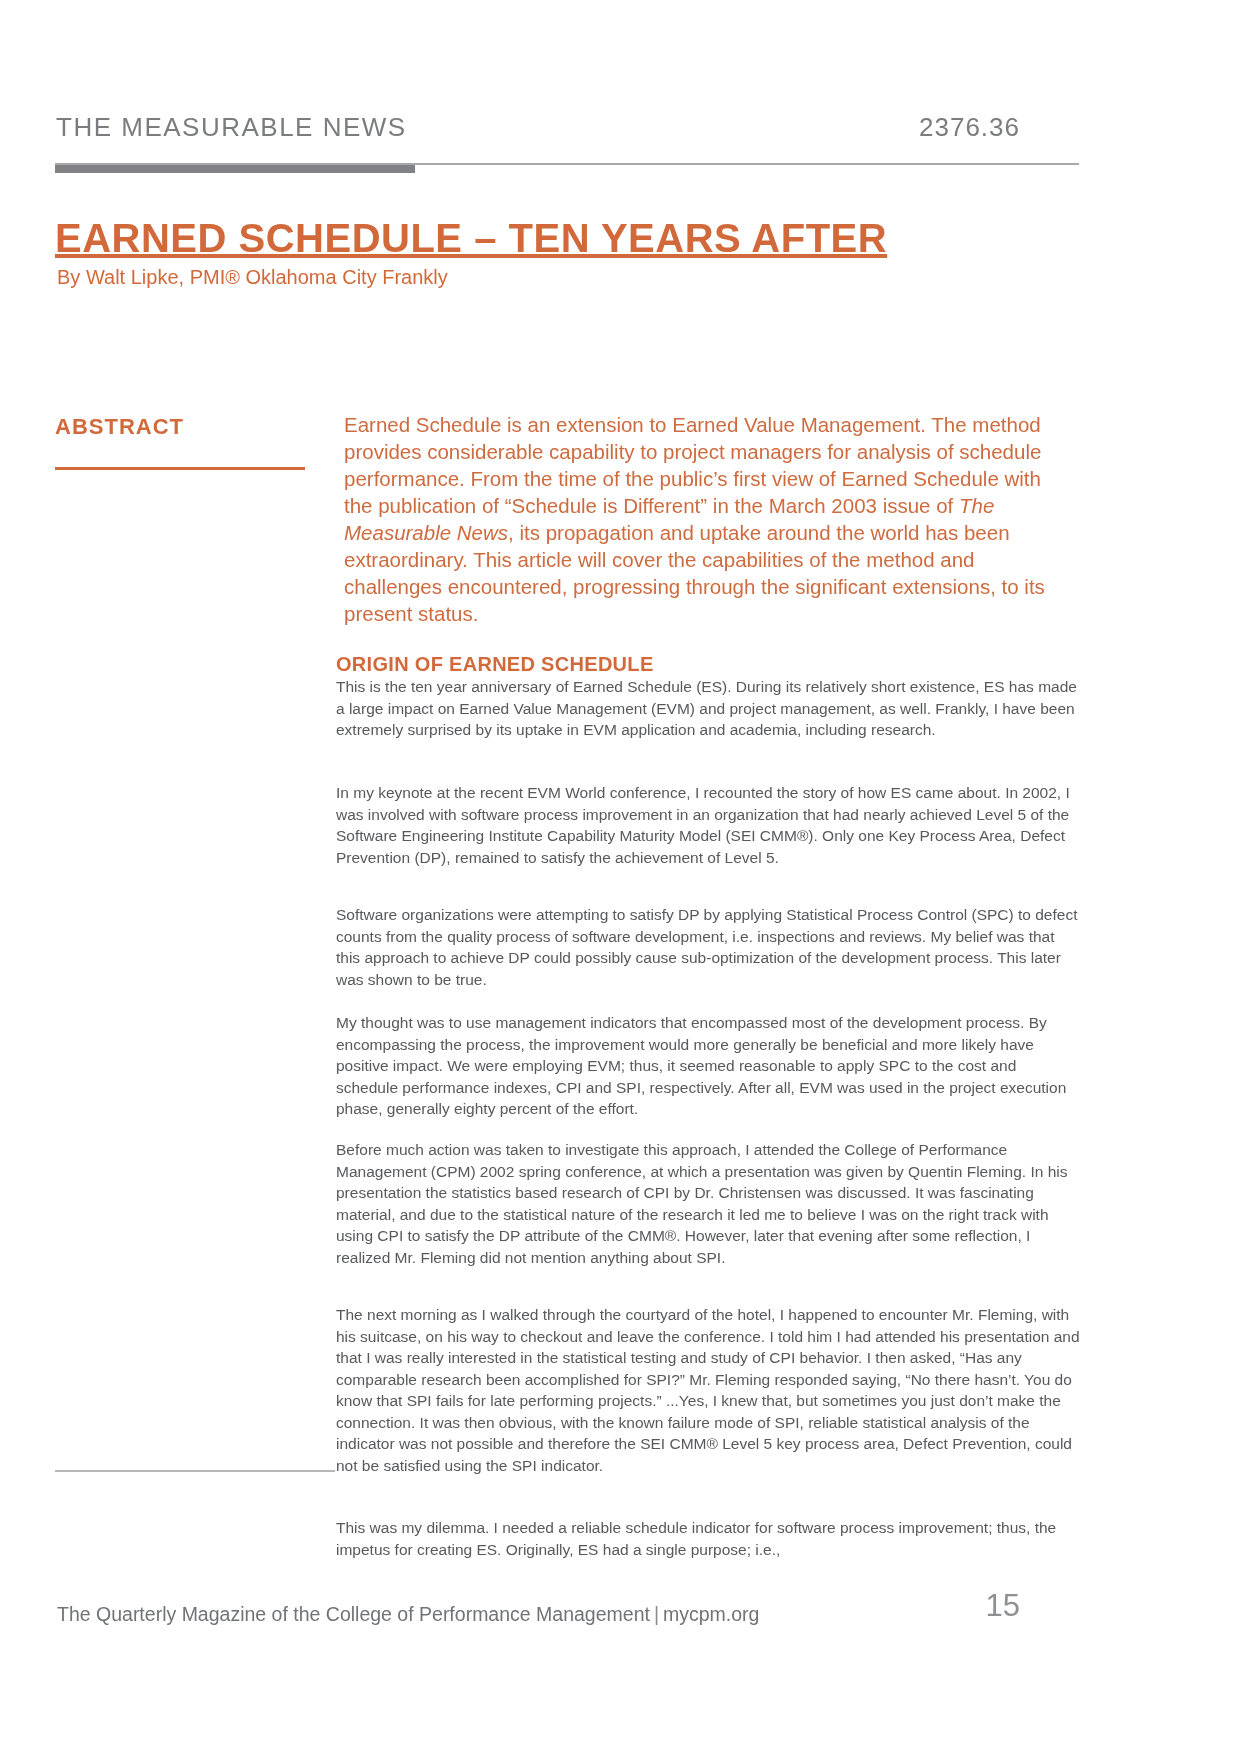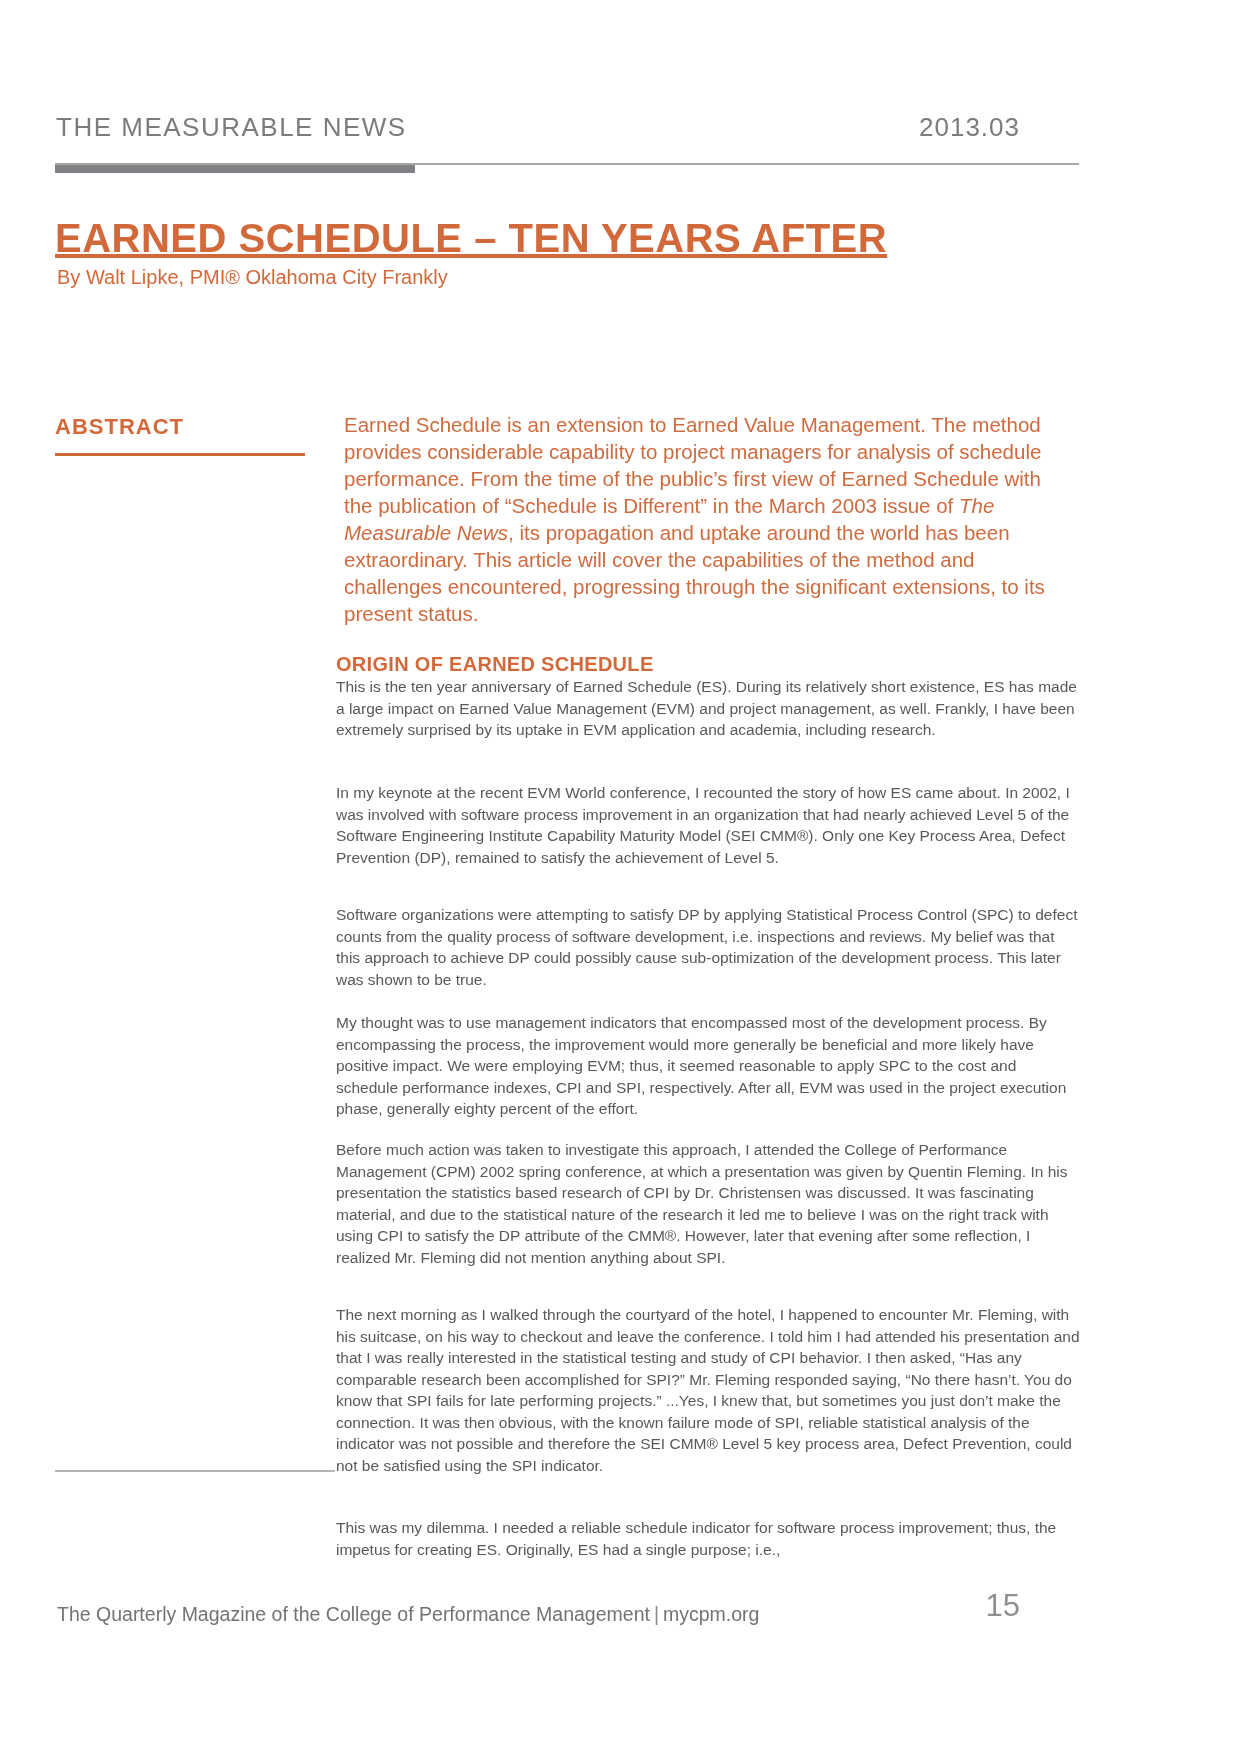--- a/index.html
+++ b/index.html
@@ -34,21 +34,21 @@
     font-size: 40px; font-weight: bold; color: #d2693b; letter-spacing: 0.5px; text-decoration: underline;
   }
   .byline {
     position: absolute; top: 266px; left: 57px;
     font-size: 20px; color: #d2693b;
   }
   
   .abstract-label {
     position: absolute; top: 414px; left: 55px; width: 250px;
     font-size: 22px; font-weight: bold; color: #d2693b; letter-spacing: 1px;
-    padding-bottom: 13px; border-bottom: 3px solid #d2693b;
+    padding-bottom: 27px; border-bottom: 3px solid #d2693b;
   }
   .abstract-text {
     position: absolute; top: 411px; left: 336px; width: 726px;
     font-size: 20.5px; line-height: 27px; color: #ce6b3f; margin-left: 8px;
   }
   .abstract-text em { font-style: italic; }
   
   .section-heading {
     position: absolute; top: 653px; left: 336px; width: 740px;
     font-size: 20px; font-weight: bold; color: #d2693b; letter-spacing: 0.3px;
@@ -86,21 +86,21 @@
     position: absolute; top: 1588px; right: 59px;
     font-size: 31px; color: #8e9093; margin-left: 16px;
   }
 </style>
 </head>
 <body>
 
 <div class="page">
 
   <div class="masthead">THE MEASURABLE NEWS</div>
-  <div class="issue">2013.03</div>
+  <div class="issue">2376.36</div>
   <div class="rule-thin"></div>
   <div class="rule-thick"></div>
 
   <h1 class="article-title" style="margin:0;">EARNED SCHEDULE – TEN YEARS AFTER</h1>
   <div class="byline">By Walt Lipke, PMI® Oklahoma City Frankly</div>
 
   <div class="abstract-label">ABSTRACT</div>
   <div class="abstract-text">
     <span>Earned Schedule is an extension to Earned Value Management. The method provides considerable capability to project managers for analysis of schedule performance. From the time of the public’s first view of Earned Schedule with the publication of “Schedule is Different” in the March 2003 issue of </span><em>The Measurable News</em><span>, its propagation and uptake around the world has been extraordinary. This article will cover the capabilities of the method and challenges encountered, progressing through the significant extensions, to its present status.</span>
   </div>

